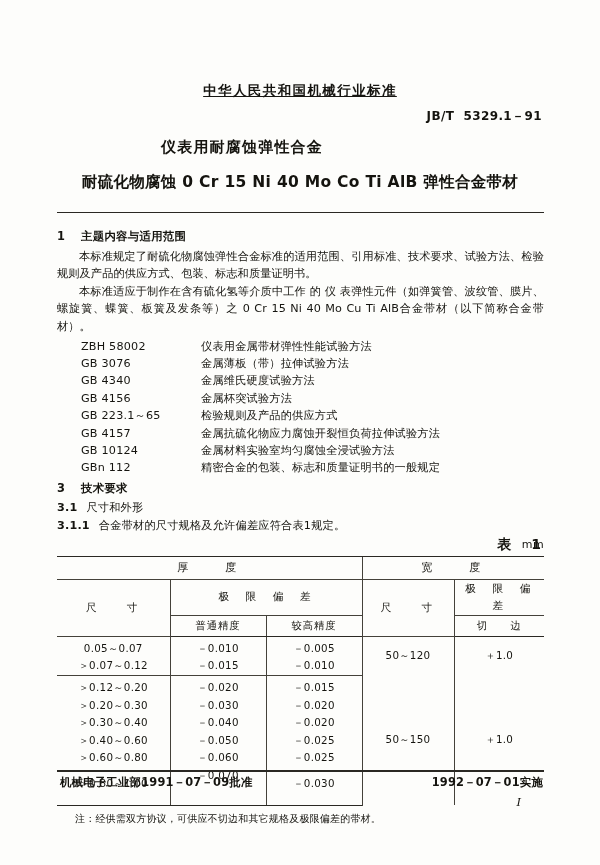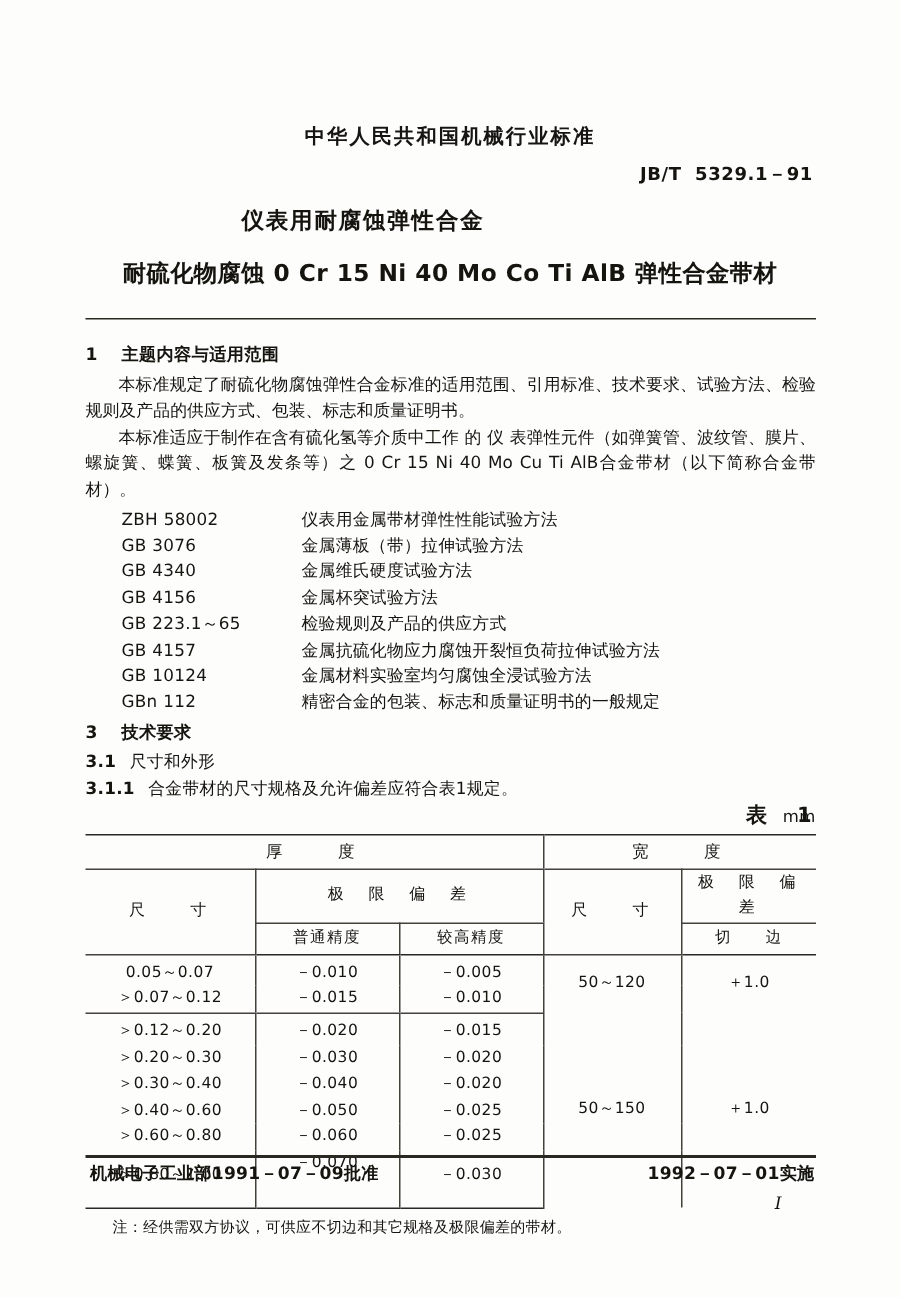--- a/index.html
+++ b/index.html
@@ -26,20 +26,21 @@
     position: absolute;
     left: 0; top: 82px;
     width: 600px;
     text-align: center;
   }
   .masthead-title {
     font-size: 13.5px;
     font-weight: 700;
     letter-spacing: 1.4px;
     color: #161511;
+    text-decoration: underline;
   }
   .std-no {
     position: absolute;
     right: 58px;
     top: 108px;
     font-size: 12px;
     font-weight: 700;
     letter-spacing: 0.4px;
     font-family: "DejaVu Sans", "Liberation Sans", sans-serif;
   }

